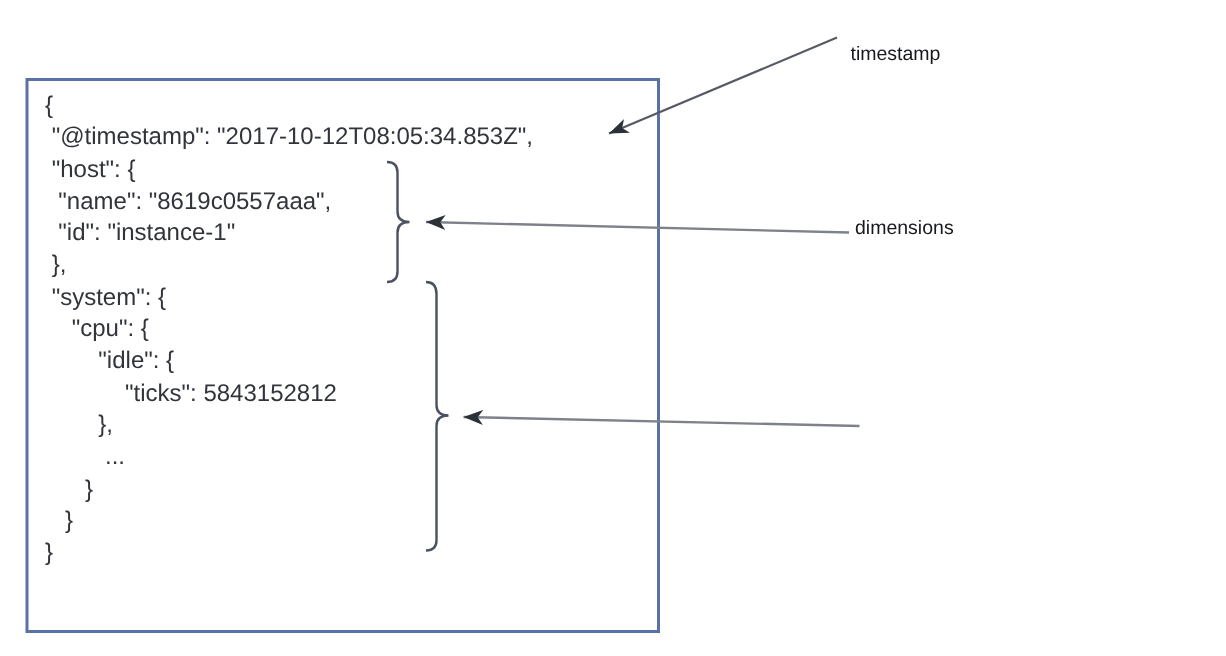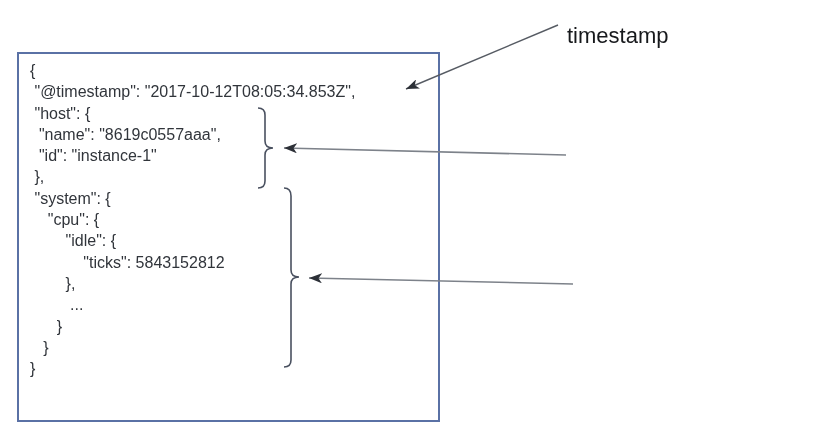--- a/index.html
+++ b/index.html
@@ -36,21 +36,21 @@
     white-space: pre;
   }
   .overlay {
     position: absolute;
     left: 0;
     top: 0;
     pointer-events: none;
   }
   .anno-label {
     position: absolute;
-    font-size: 22px;
+    font-size: 13px;
     line-height: 20px;
     color: #17191c;
     white-space: nowrap;
   }
   .lbl-timestamp { left: 567px; top: 26px; }
   .lbl-dimensions { left: 570px; top: 142px; }
   .lbl-metric { left: 587px; top: 270px; }
 </style>
 </head>
 <body>
@@ -88,15 +88,16 @@
 
     <line x1="558" y1="25" x2="406" y2="89" stroke="#565b63" stroke-width="1.4" marker-end="url(#arrowhead)"></line>
 
     <line x1="566" y1="155" x2="284" y2="148" stroke="#7d828a" stroke-width="1.6" marker-end="url(#arrowhead)"></line>
 
     <line x1="573" y1="284" x2="309" y2="278" stroke="#7d828a" stroke-width="1.6" marker-end="url(#arrowhead)"></line>
   </svg>
 
   <div class="anno-label lbl-timestamp">timestamp</div>
 
+  <div class="anno-label lbl-dimensions">dimensions</div>
 
 
 </div>
 
 </body></html>

